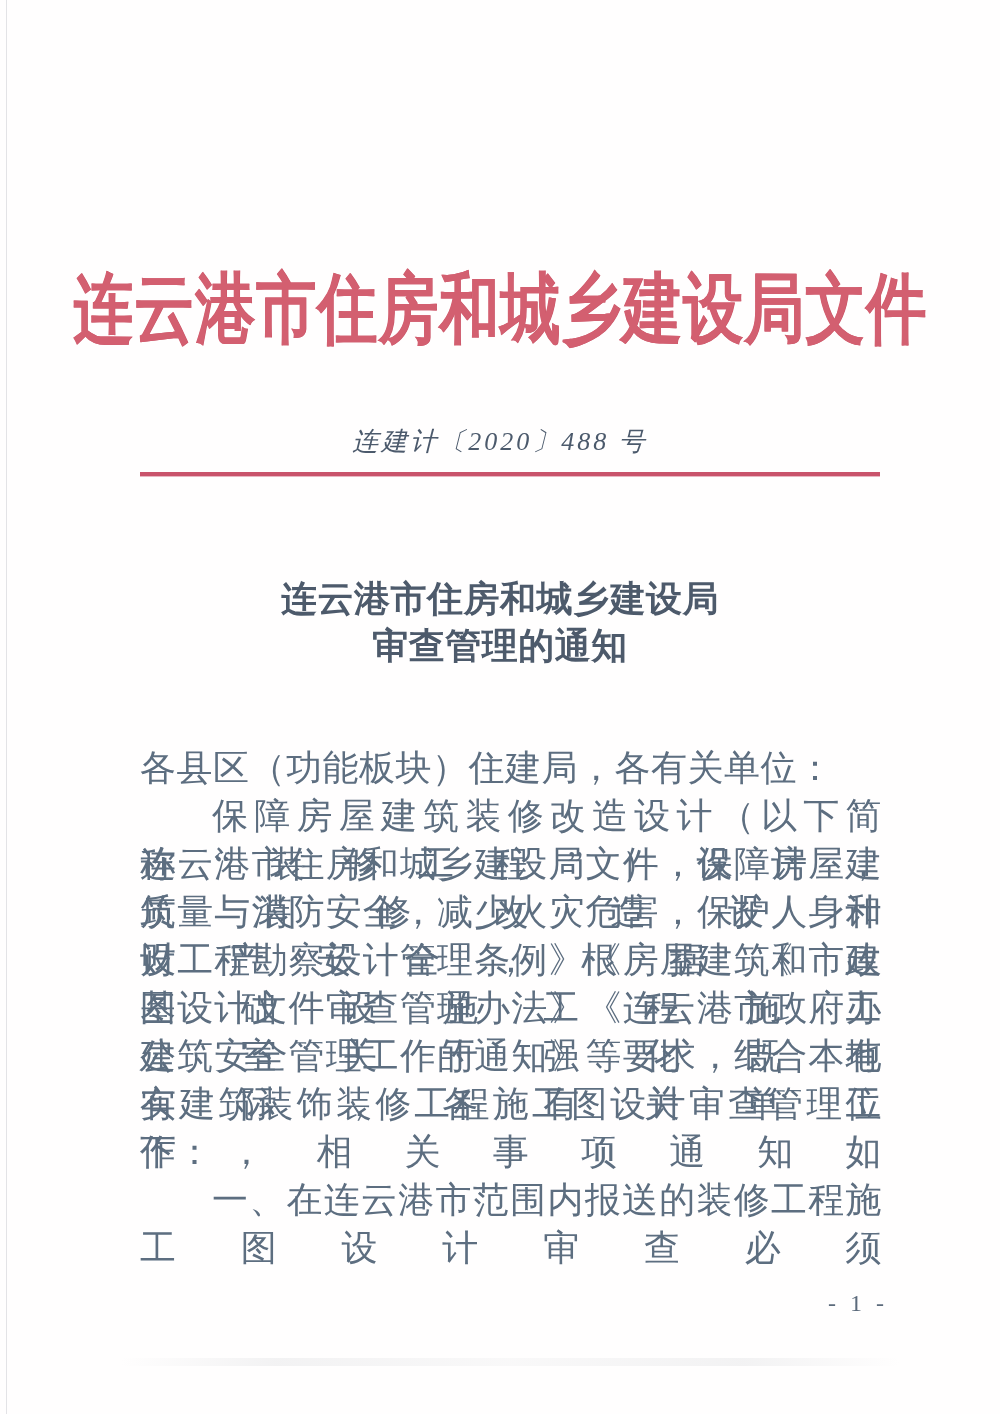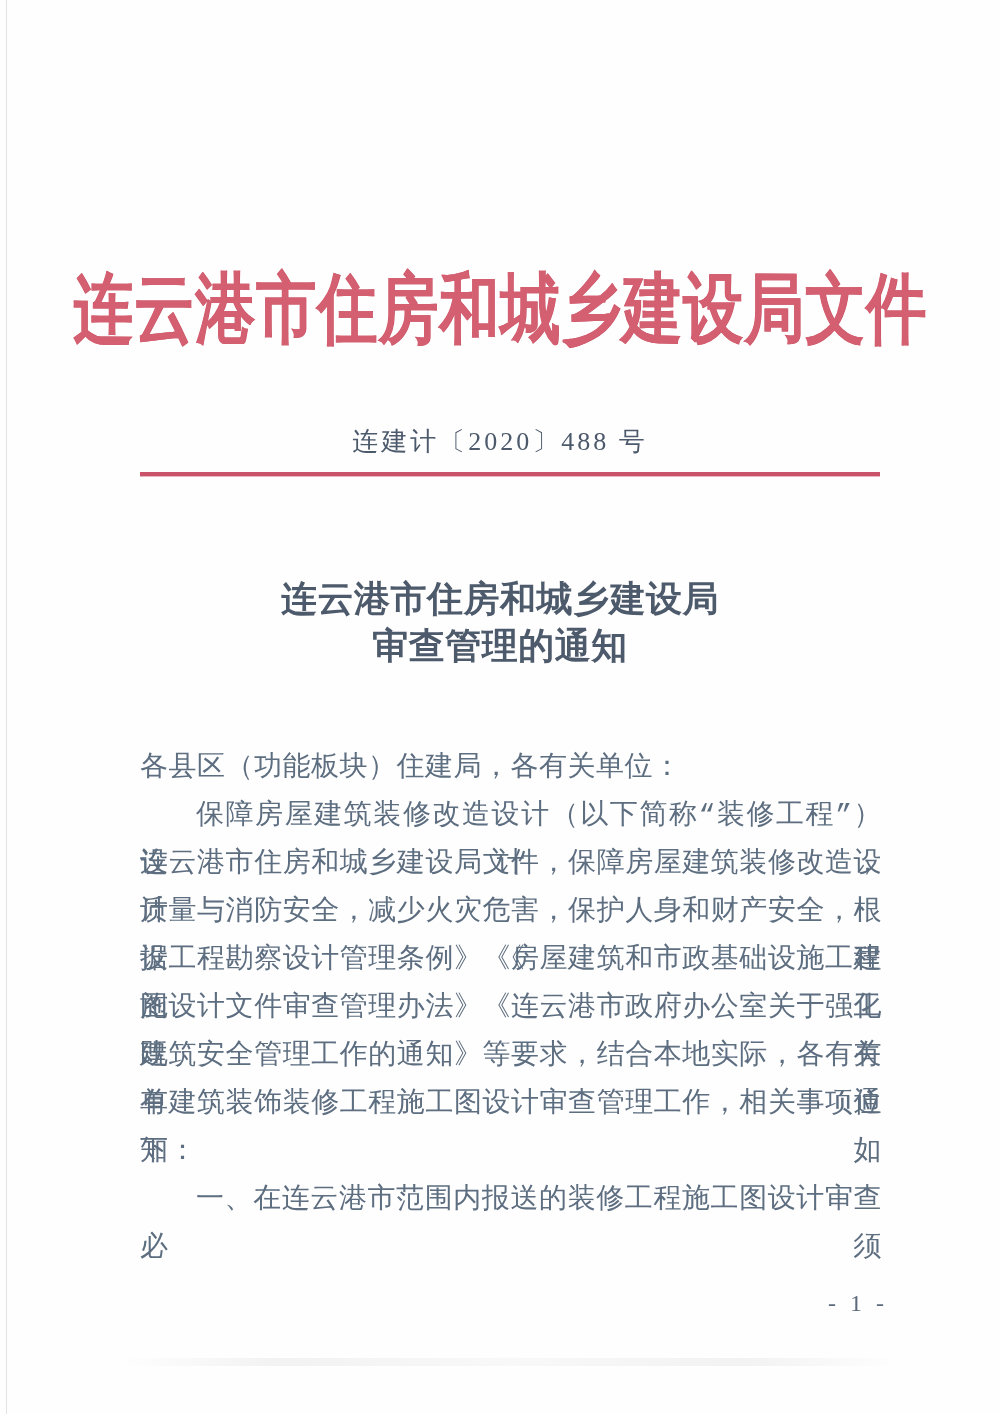--- a/index.html
+++ b/index.html
@@ -41,20 +41,21 @@
   }
   .doc-number {
     position: absolute;
     top: 424px;
     left: 0;
     width: 100%;
     text-align: center;
     font-size: 26px;
     color: #4c5a6c;
     letter-spacing: 3px;
+    font-style: italic;
   }
   .red-line {
     position: absolute;
     top: 472px;
     left: 140px;
     width: 740px;
     height: 4px;
     background: #c9536b;
     box-shadow: 0 1px 0 #e9b6c2;
   }
@@ -68,24 +69,23 @@
     font-size: 36px;
     line-height: 47px;
     color: #4d5a6b;
     letter-spacing: 0.5px;
   }
   .body-text {
     position: absolute;
     top: 744px;
     left: 140px;
     width: 742px;
-    font-size: 28px;
+    font-size: 36px;
     color: #5d6e80;
     letter-spacing: 0.5px;
-    font-family: Liberation Mono, monospace;
   }
   .bl {
     line-height: 48px;
     height: 48px;
     white-space: nowrap;
     text-align: left;
   }
   .bl.jfy {
     white-space: normal;
     text-align: justify;

